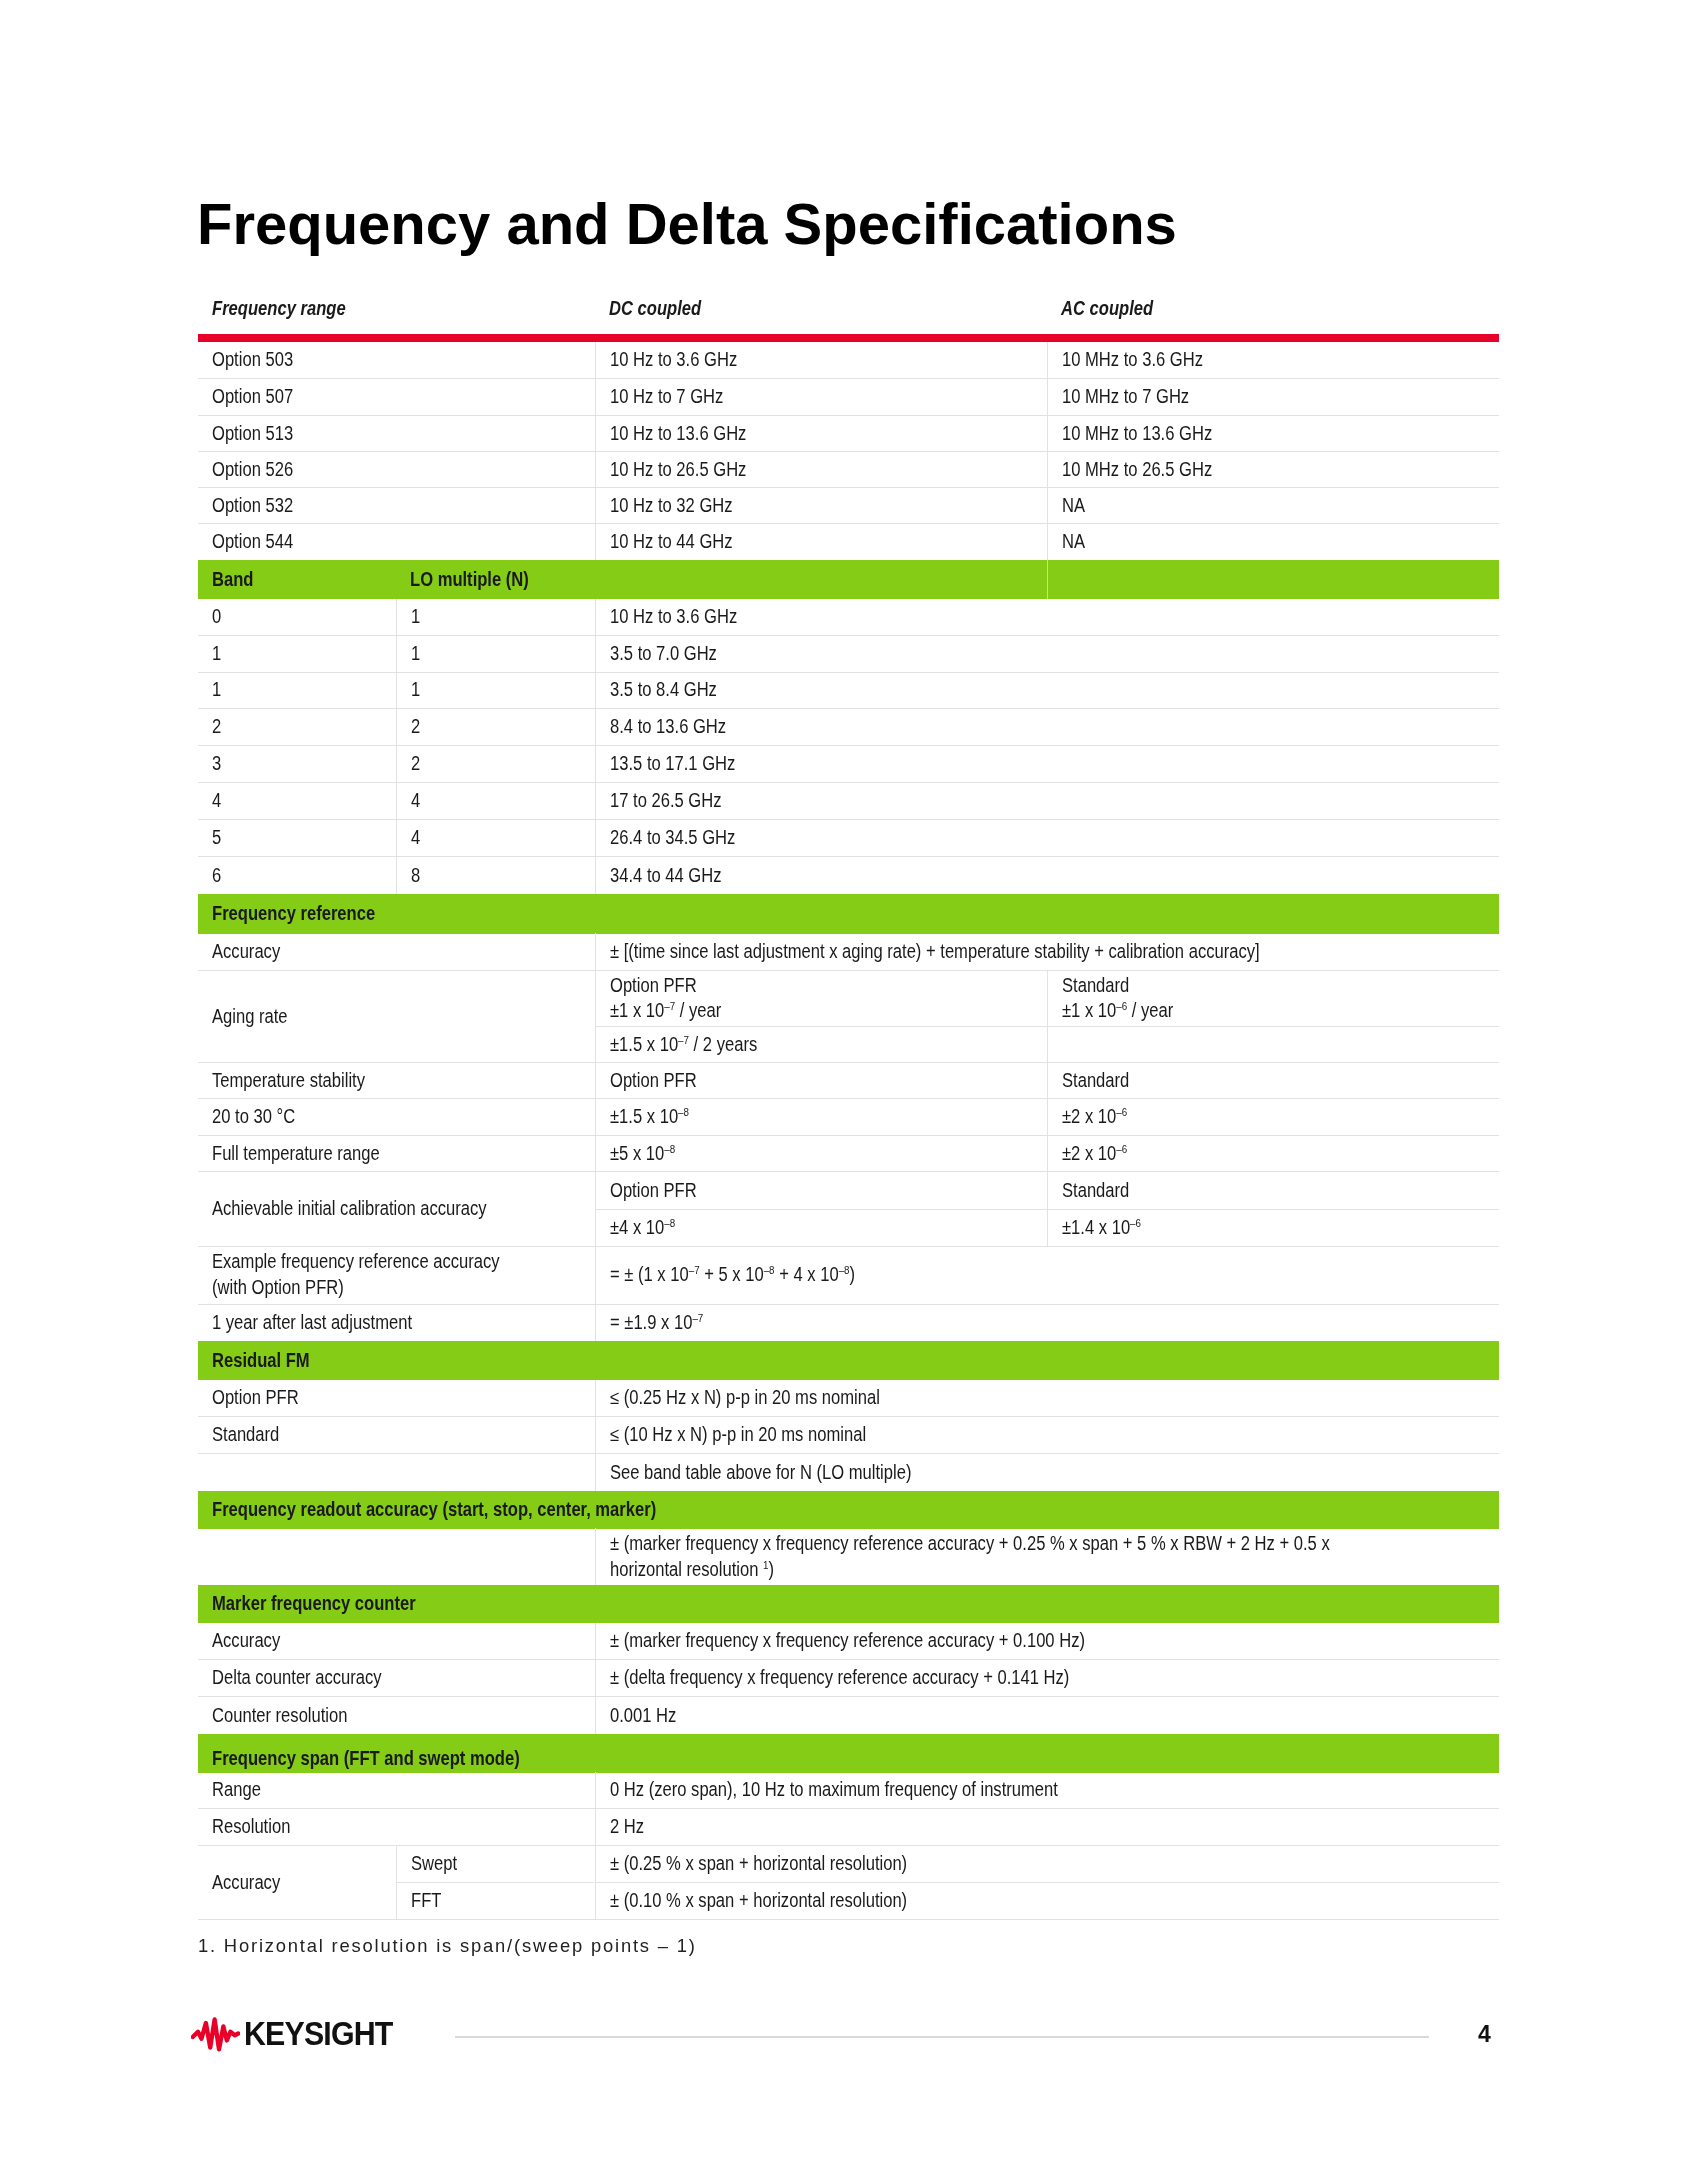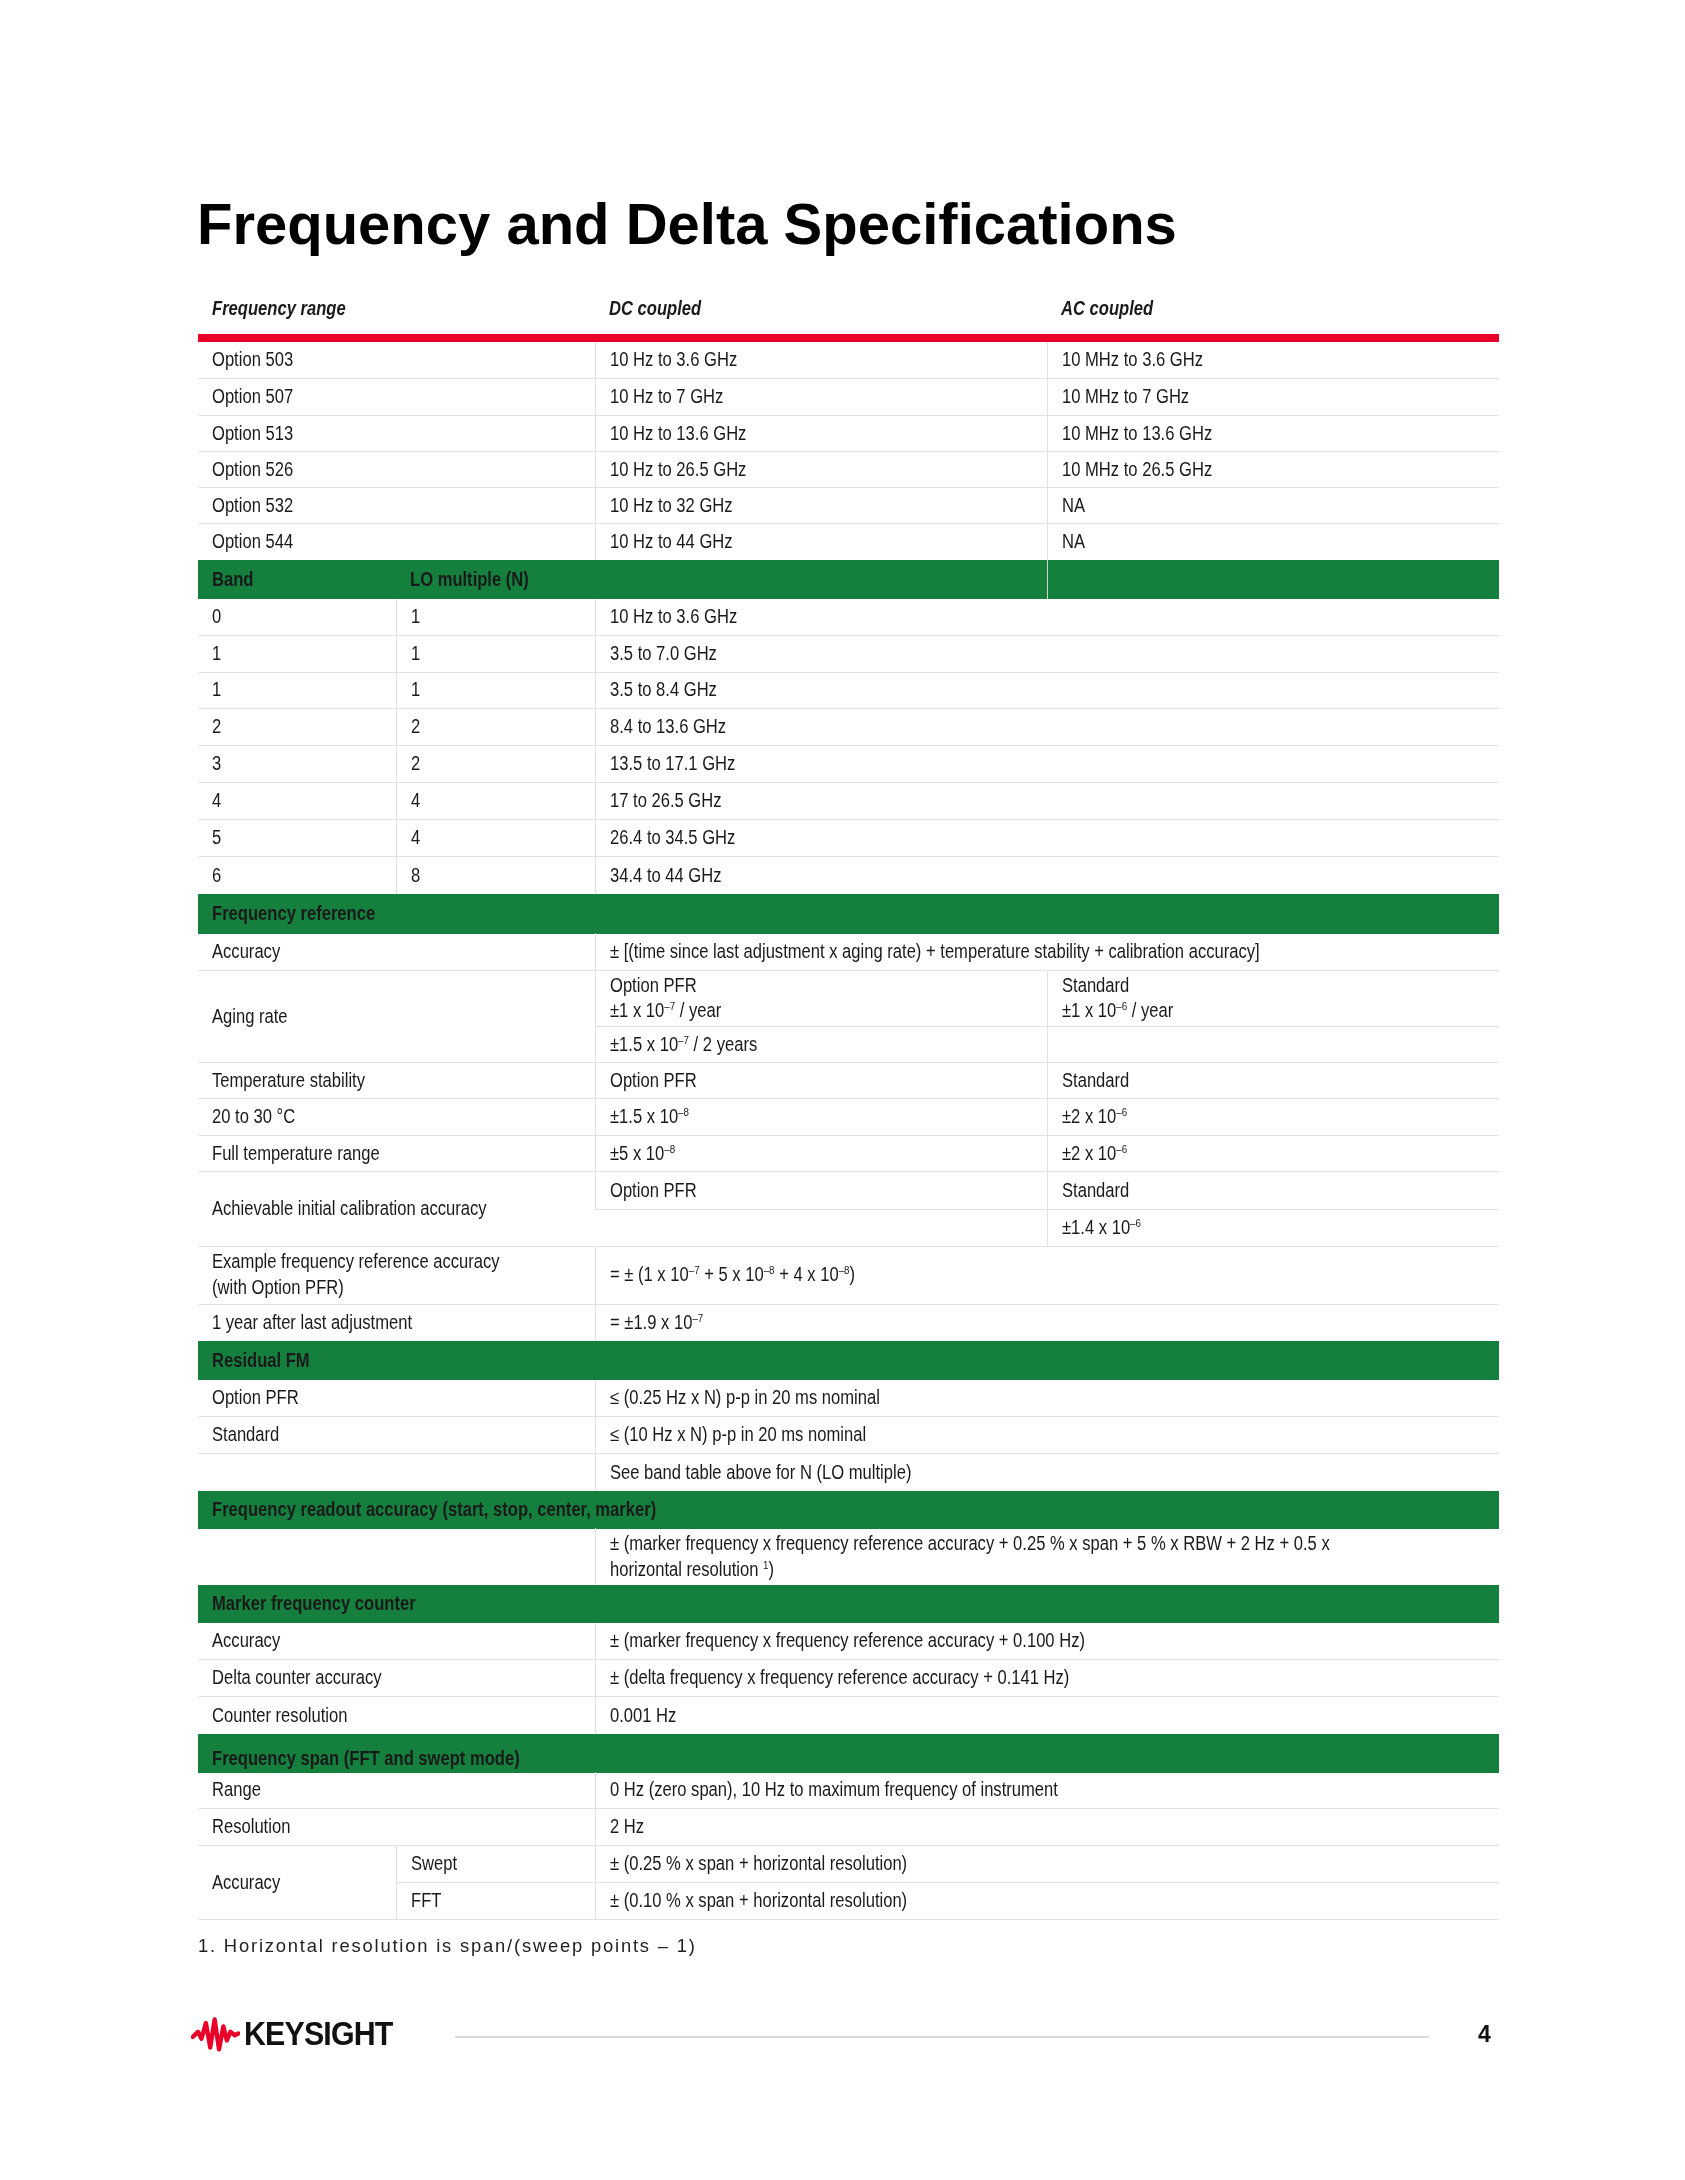--- a/index.html
+++ b/index.html
@@ -3,21 +3,21 @@
 <meta charset="utf-8">
 <style>
   html, body { margin:0; padding:0; background:#ffffff; }
   body { width:1685px; height:2180px; position:relative; overflow:hidden;
          font-family:"Liberation Sans", sans-serif; color:#1a1a1a; }
   .title { position:absolute; left:197px; top:195px; margin:0;
            font-size:58px; font-weight:bold; letter-spacing:0px; color:#000; line-height:1; }
   .tbl { position:absolute; left:198px; top:0; width:1301px; }
   .row { position:absolute; left:0; width:1301px; box-sizing:border-box;
          border-bottom:1.8px solid #e2e2e2; }
-  .row.sec { background:#15803d; border-bottom:none;text-decoration:underline; }
+  .row.sec { background:#84cc16; border-bottom:none;text-decoration:underline; }
   .cell { position:absolute; top:0; bottom:0; box-sizing:border-box;
           padding-left:14px; display:flex; align-items:center;
           font-size:19.3px; line-height:26px; }
   .cell.vb { border-left:1.8px solid #e2e2e2; }
   .sec .cell { font-weight:bold; }
   .sec .cell.vb { border-left:1.8px solid #d0d0d2; }
   .narrow { display:inline-block; transform:scaleX(0.86); transform-origin:left center; white-space:nowrap; }
   .wrap { display:block; transform:scaleX(0.86); transform-origin:left center; width:116%; white-space:normal; }
   .hdr .cell { font-weight:bold; }
   .redbar { position:absolute; left:198px; top:334px; width:1301px; height:8px; background:#e90029; }
@@ -282,20 +282,23 @@
   <div class="row" style="top:1172px;height:75px;">
     <div class="cell" style="left:0;width:397px;">
         <span class="narrow">Achievable initial calibration accuracy</span>
       </div>
     <div class="cell vb" style="left:397px;width:452px;height:38px;bottom:auto;border-bottom:1.8px solid #e2e2e2;">
         <span class="narrow">Option PFR</span>
       </div>
     <div class="cell vb" style="left:849px;width:452px;height:38px;bottom:auto;border-bottom:1.8px solid #e2e2e2;">
         <span class="narrow">Standard</span>
       </div>
+    <div class="cell vb" style="left:397px;width:452px;top:38px;">
+        <span class="narrow"><span>±4 x 10</span><span class="sup">–8</span></span>
+      </div>
     <div class="cell vb" style="left:849px;width:452px;top:38px;">
         <span class="narrow"><span>±1.4 x 10</span><span class="sup">–6</span></span>
       </div>
   </div>
   <div class="row" style="top:1246px;height:59px;">
     <div class="cell" style="left:0;width:397px;">
         <span class="wrap" style="width:377px;line-height:26px;">Example frequency reference accuracy (with Option PFR)</span>
       </div>
     <div class="cell vb" style="left:397px;width:904px;">
         <span class="narrow"><span>= ± (1 x 10</span><span class="sup">–7</span><span> + 5 x 10</span><span class="sup">–8</span><span> + 4 x 10</span><span class="sup">–8</span><span>)</span></span>

